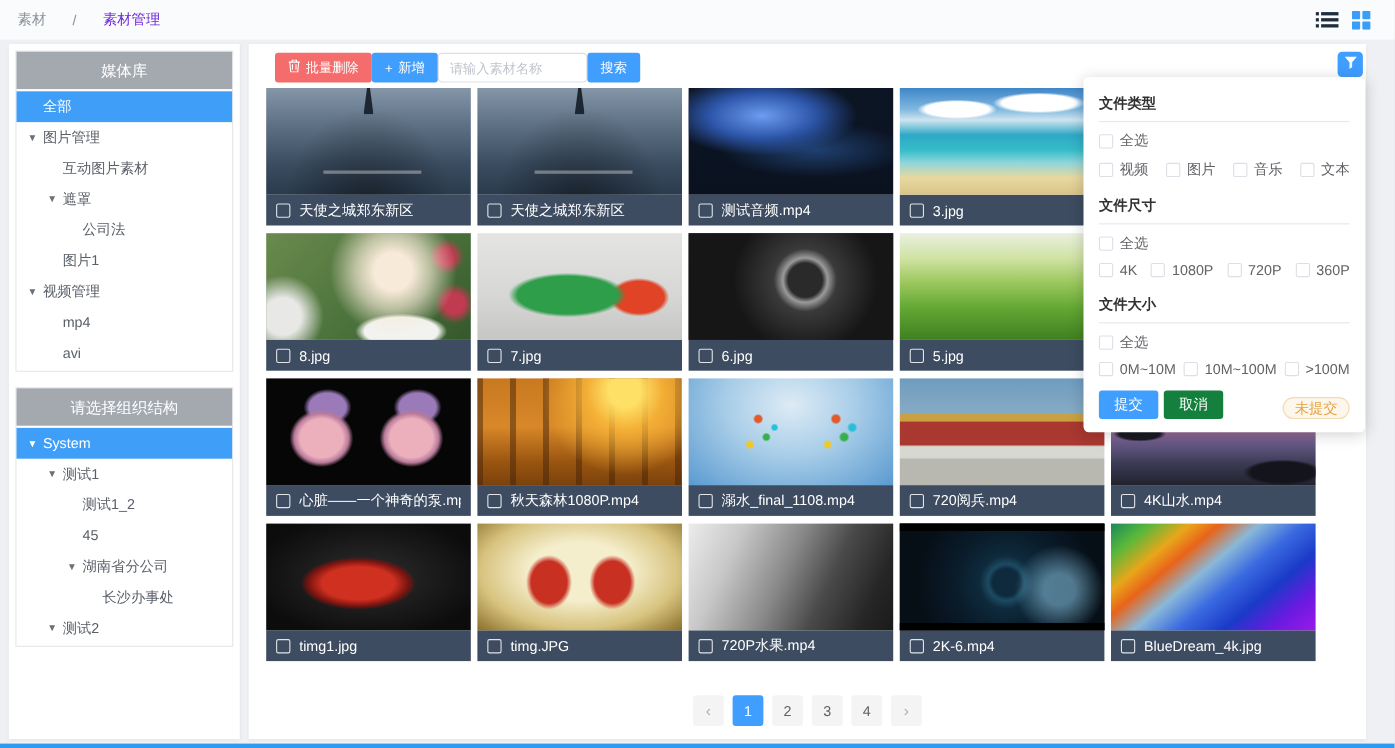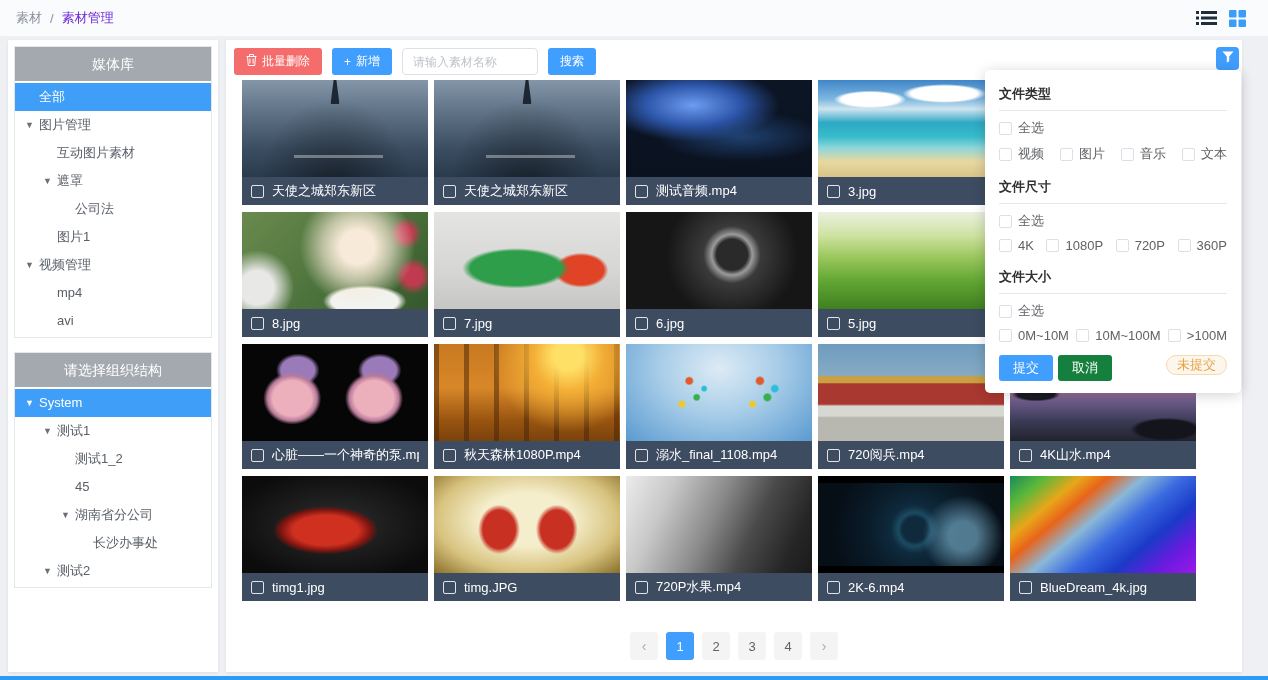--- a/index.html
+++ b/index.html
@@ -2,21 +2,21 @@
 <html><head>
 <meta charset="utf-8">
 <style>
   html,body{margin:0;padding:0;background:#e4e7ec;}
   *{box-sizing:border-box;}
   .app{position:relative;width:1268px;height:680px;background:#eef0f4;overflow:hidden;
        font-family:"Liberation Sans",sans-serif;color:#333;}
   
   .topbar{position:absolute;left:0;top:0;width:1268px;height:36px;background:#fafbfc;
           display:flex;align-items:center;justify-content:space-between;padding:0 16px;}
-  .breadcrumb{font-size:13px;color:#8a919c;display:flex;gap:8px;align-items:center;}
+  .breadcrumb{font-size:13px;color:#8a919c;display:flex;gap:24px;align-items:center;}
   .breadcrumb .cur{color:#6d28d9;}
   .view-toggles{display:flex;gap:12px;align-items:center;margin-right:6px;}
   .vicon{display:inline-flex;cursor:pointer;}
   
   .sidebar{position:absolute;left:8px;top:40px;width:210px;height:632px;background:#fff;
            box-shadow:0 1px 3px rgba(0,0,0,.08);padding:6px;overflow:hidden;}
   .main{position:absolute;left:226px;top:40px;width:1016px;height:632px;background:#fff;
         box-shadow:0 1px 3px rgba(0,0,0,.08);}
   .bottombar{position:absolute;left:0;bottom:0;width:1268px;height:4px;background:#2b9cf2;}
   
@@ -24,21 +24,21 @@
   .panel-header{height:34px;line-height:34px;background:#a4a9b0;color:#fff;text-align:center;
                 font-size:14px;}
   .tree{padding:2px 0;}
   .tree-item{height:28px;line-height:28px;font-size:13px;color:#5a6068;display:flex;
              align-items:center;cursor:pointer;white-space:nowrap;}
   .tree-item.selected{background:#3f9ef8;color:#fff;}
   .tree-item .caret{width:14px;font-size:9px;color:#6a7078;flex:0 0 14px;}
   .tree-item.selected .caret{color:#fff;}
   .tree-item .spacer{width:14px;flex:0 0 14px;}
   
-  .toolbar{position:absolute;left:8px;top:8px;display:flex;gap:10px;align-items:center;}
+  .toolbar{position:absolute;left:24px;top:8px;display:flex;align-items:center;}
   .btn{height:27px;border:none;border-radius:3px;font-size:12px;color:#fff;display:inline-flex;
        align-items:center;gap:5px;padding:0 12px;cursor:pointer;font-family:inherit;}
   .btn-danger{background:#f56c6c;}
   .btn-primary{background:#409eff;}
   .search-input{height:27px;width:136px;border:1px solid #dcdfe6;border-radius:4px;
                 padding:0 10px;font-size:12px;color:#333;outline:none;font-family:inherit;}
   .search-input::placeholder{color:#bfc4cc;}
   .funnel-btn{position:absolute;right:3px;top:7px;width:23px;height:23px;background:#409eff;
               border:none;border-radius:4px;display:flex;align-items:center;justify-content:center;
               cursor:pointer;}
@@ -116,21 +116,21 @@
   .th-covered{background:#3a4a5c;}
   
   .filter-panel{position:absolute;left:759px;top:30px;width:256px;background:#fff;border-radius:5px;
             box-shadow:0 2px 14px rgba(0,0,0,.18);padding:8px 14px 12px;z-index:10;}
   .fsec-title{font-size:13px;font-weight:bold;color:#303133;padding:7px 0 7px;
             border-bottom:1px solid #e4e7ed;}
   .frow{display:flex;align-items:center;gap:7px;margin:8px 0;font-size:13px;color:#606266;}
   .frow-options{display:flex;justify-content:space-between;margin:8px 0;}
   .fopt{display:flex;align-items:center;gap:6px;font-size:13px;color:#606266;cursor:pointer;}
   .cb{width:13px;height:13px;border:1px solid #dcdfe6;border-radius:2px;background:#fff;flex:0 0 13px;}
-  .filter-footer{display:flex;align-items:flex-start;gap:5px;margin-top:12px;}
+  .filter-footer{display:flex;align-items:flex-end;gap:5px;margin-top:12px;}
   .fbtn{height:26px;border:none;border-radius:3px;color:#fff;font-size:13px;padding:0 14px;
         cursor:pointer;font-family:inherit;}
   .fbtn-submit{background:#409eff;}
   .fbtn-cancel{background:#15803d;}
   .fbtn-unsubmitted{margin-left:auto;background:#fdf6ec;border:1px solid #f5dab1;color:#e6a23c;
         height:20px;border-radius:11px;font-size:13px;padding:0 10px;cursor:pointer;font-family:Liberation Serif, serif;}
   
   .pagination{position:absolute;left:0;right:0;top:592px;display:flex;justify-content:center;
         gap:8px;align-items:center;}
   .pg{min-width:28px;height:28px;border:none;border-radius:3px;background:#f4f4f5;color:#606266;

